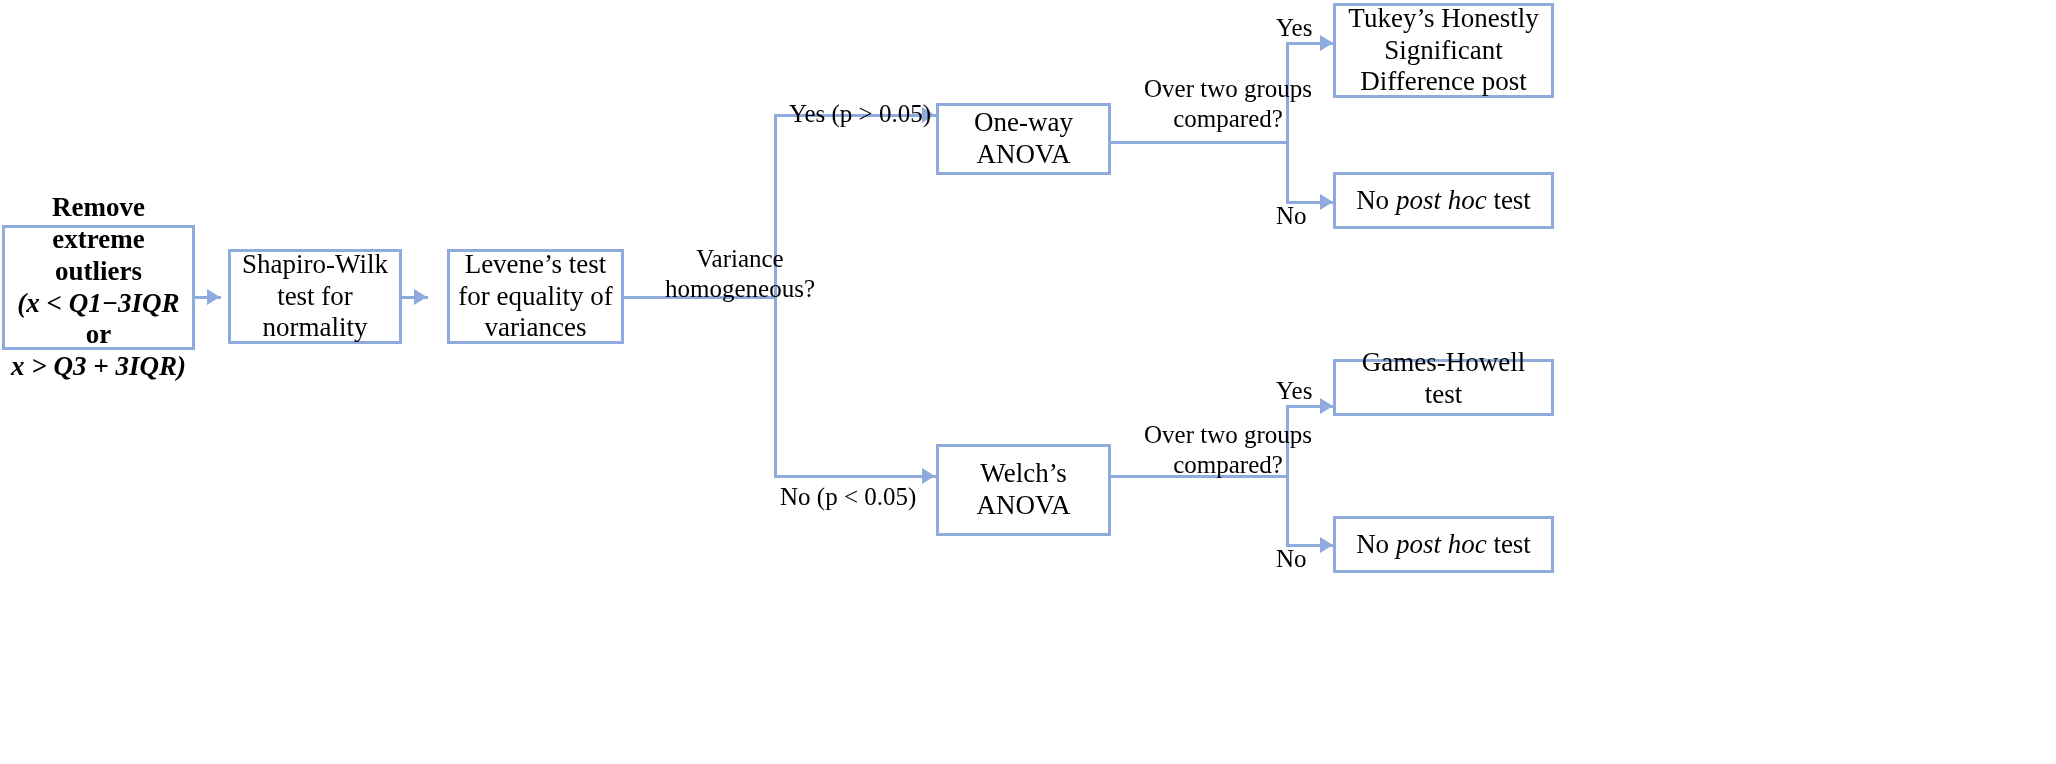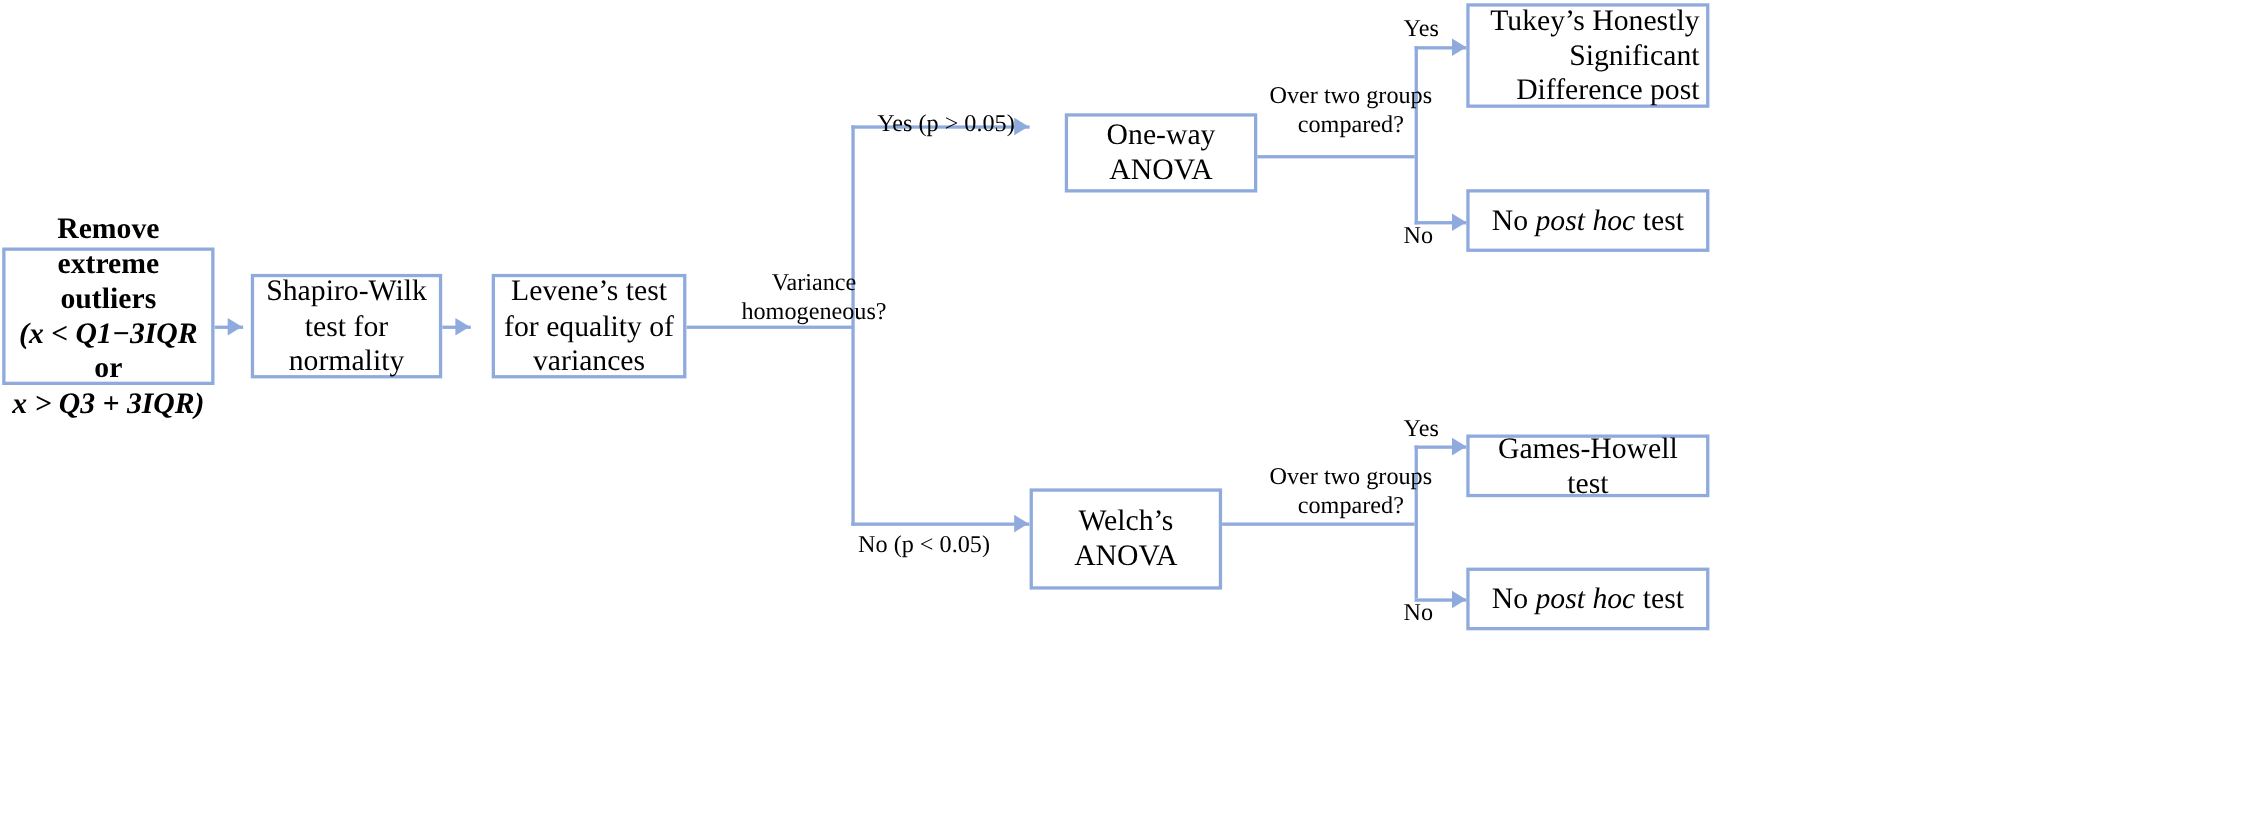--- a/index.html
+++ b/index.html
@@ -26,21 +26,21 @@
     text-align: center;
     color: #000000;
     line-height: 1.18;
     font-size: 27px;
     padding: 2px 6px;
   }
   .node .inner { width: 100%; }
   .label {
     position: absolute;
     color: #000000;
-    font-size: 22px;
+    font-size: 25px;
     line-height: 1.18;
     text-align: center;
     white-space: pre-line;
   }
   .hline {
     position: absolute;
     background: #8FAADC;
     height: 3px;
   }
   .vline {
@@ -116,49 +116,49 @@
   </div>
 
   <div class="node" style="left:447px; top:249px; width:177px; height:95px;">
     <div class="inner">
       <div>Levene’s test</div>
       <div>for equality of</div>
       <div>variances</div>
     </div>
   </div>
 
-  <div class="node" style="left:968px; top:103px; width:175px; height:72px;">
+  <div class="node" style="left:936px; top:103px; width:175px; height:72px;">
     <div class="inner">
       <div>One-way</div>
       <div>ANOVA</div>
     </div>
   </div>
 
   <div class="node" style="left:936px; top:444px; width:175px; height:92px;">
     <div class="inner">
       <div>Welch’s</div>
       <div>ANOVA</div>
     </div>
   </div>
 
-  <div class="node" style="left:1333px; top:3px; width:221px; height:95px;text-align:right;">
+  <div class="node" style="left:1333px; top:3px; width:221px; height:95px;">
     <div class="inner">
       <div>Tukey’s Honestly</div>
       <div>Significant</div>
       <div>Difference post</div>
     </div>
   </div>
 
   <div class="node" style="left:1333px; top:172px; width:221px; height:57px;">
     <div class="inner">
       <div><span>No </span><span class="ital">post hoc</span><span> test</span></div>
     </div>
   </div>
 
-  <div class="node" style="left:1333px; top:395px; width:221px; height:57px;">
+  <div class="node" style="left:1333px; top:359px; width:221px; height:57px;align-items:flex-end;">
     <div class="inner">
       <div>Games-Howell test</div>
     </div>
   </div>
 
   <div class="node" style="left:1333px; top:516px; width:221px; height:57px;">
     <div class="inner">
       <div><span>No </span><span class="ital">post hoc</span><span> test</span></div>
     </div>
   </div>

